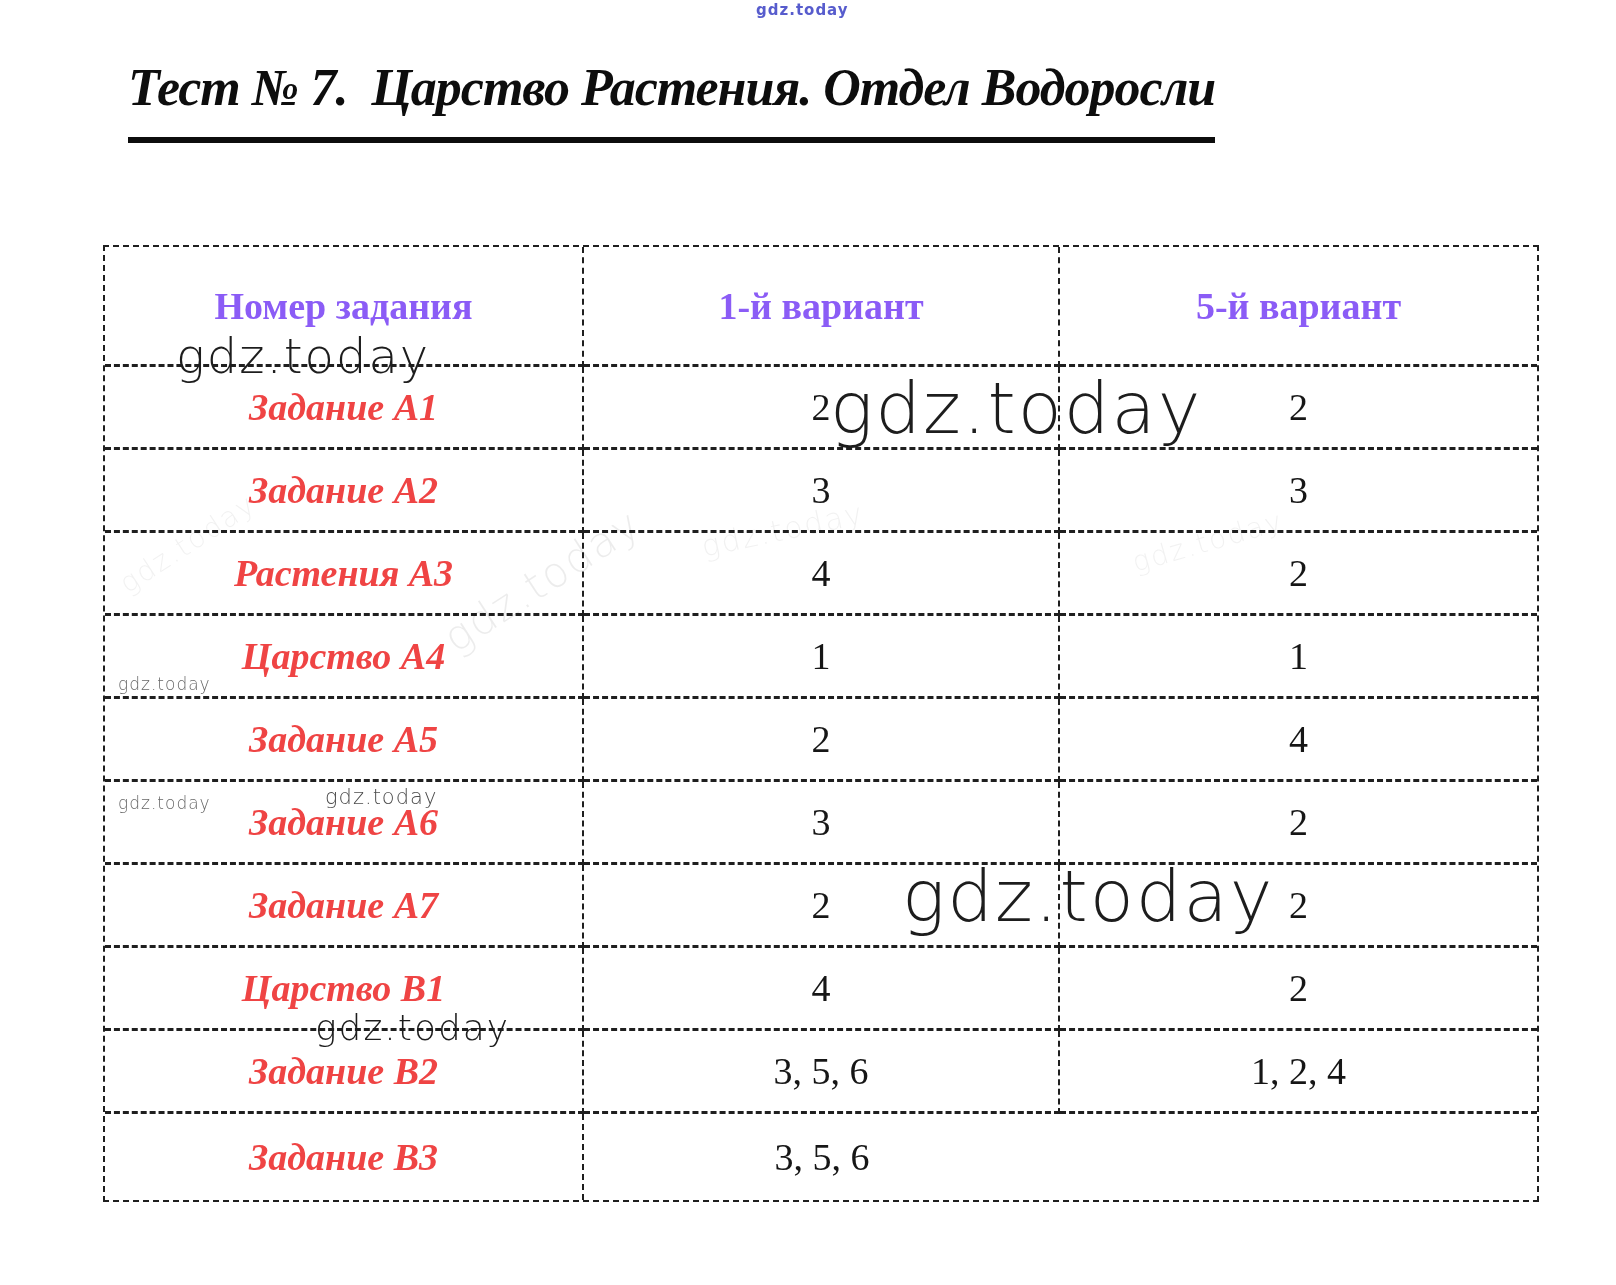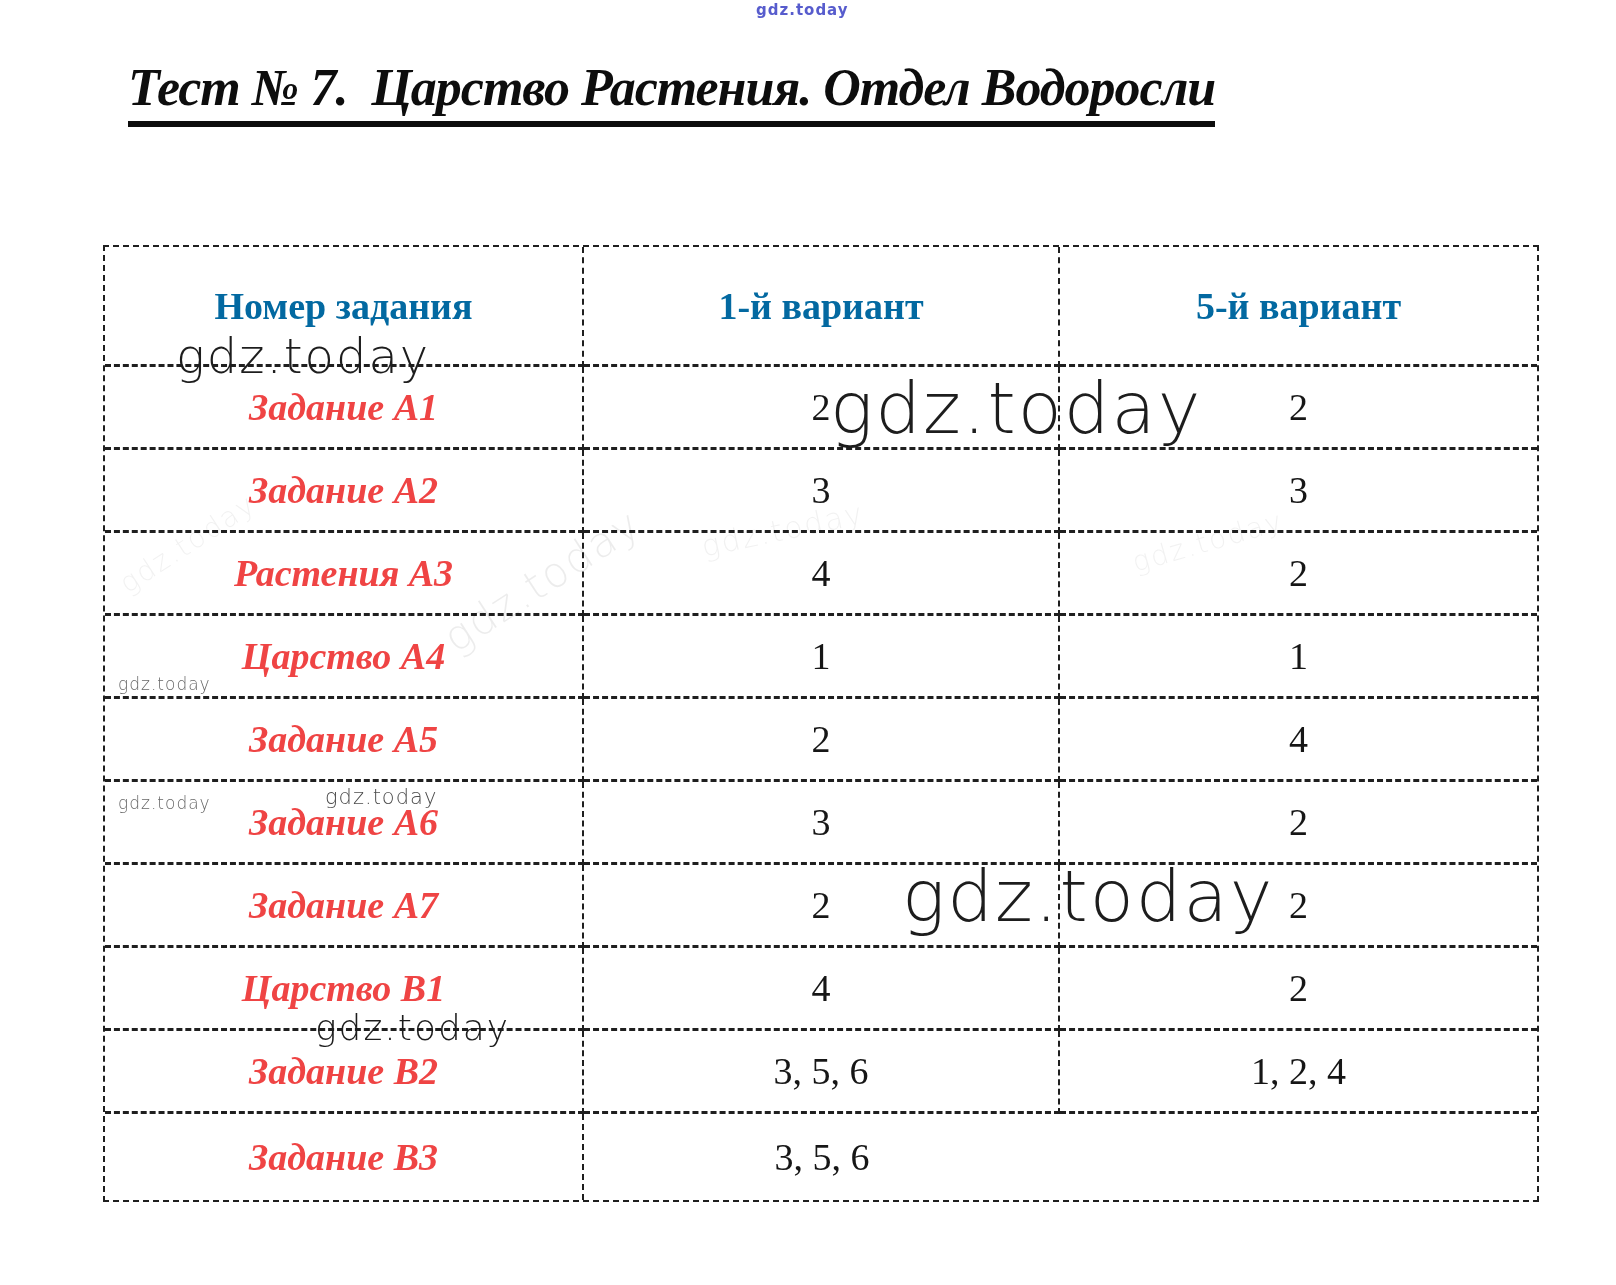--- a/index.html
+++ b/index.html
@@ -9,42 +9,42 @@
     font-family:"Liberation Serif", serif; color:#121212;
   }
 
   
   .title {
     position:absolute; left:128px; top:58px; margin:0;
     font-family:"Liberation Serif", serif;
     font-weight:bold; font-style:italic;
     font-size:52px; letter-spacing:-1px; color:#0d0d0d;
     white-space:pre;
-    border-bottom:6px solid #0d0d0d; padding-bottom:4px;
+    border-bottom:6px solid #0d0d0d; padding-bottom:20px;
     display:inline-block;
   }
 
   
   .tbl {
     position:absolute; left:103px; top:245px;
     display:grid;
     grid-template-columns:479px 476px 477px;
     grid-template-rows:120px repeat(9,83px) 86px;
     border:2px dashed #1f1f1f;
     background:transparent;
   }
   .cell {
     display:flex; align-items:center; justify-content:center;
     border-right:2px dashed #1f1f1f;
     border-bottom:3px dashed #1f1f1f;
     overflow:visible;
   }
   .br0 { border-right:none; }
   .bb0 { border-bottom:none; }
-  .hdr { font-weight:bold; font-size:38px; color:#0369a1; }
+  .hdr { font-weight:bold; font-size:38px; color:#8b5cf6; }
   .lbl { font-weight:bold; font-style:italic; font-size:38px; color:#ef4444; }
   .val { font-size:38px; color:#161616; }
 
   
   .wm {
     position:absolute; line-height:1;
     font-family:"DejaVu Sans", sans-serif;
     font-weight:300; color:#1d1d1d; letter-spacing:2px;
     pointer-events:none; z-index:5;
   }

